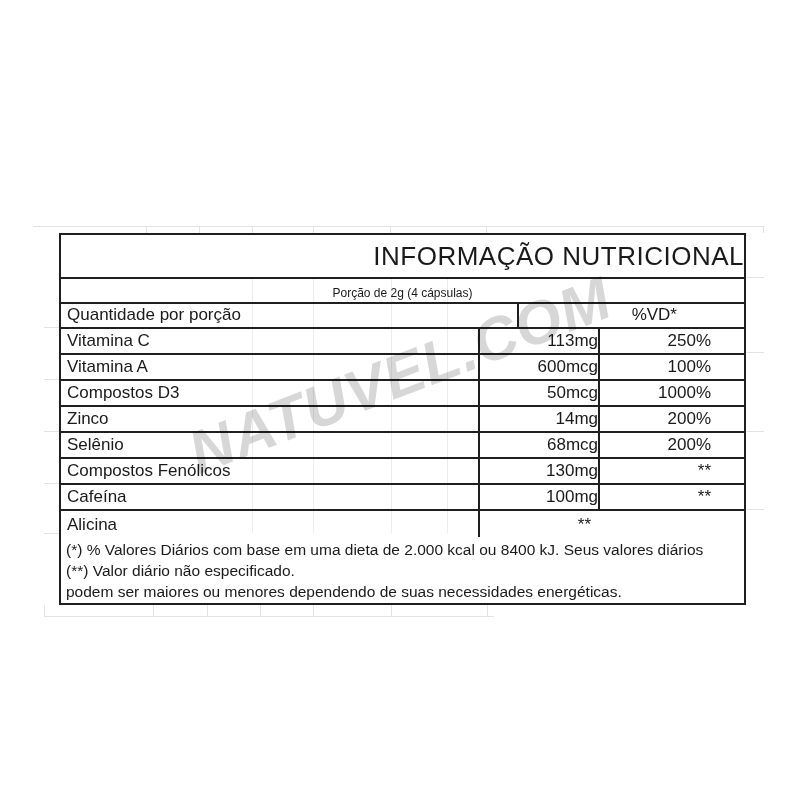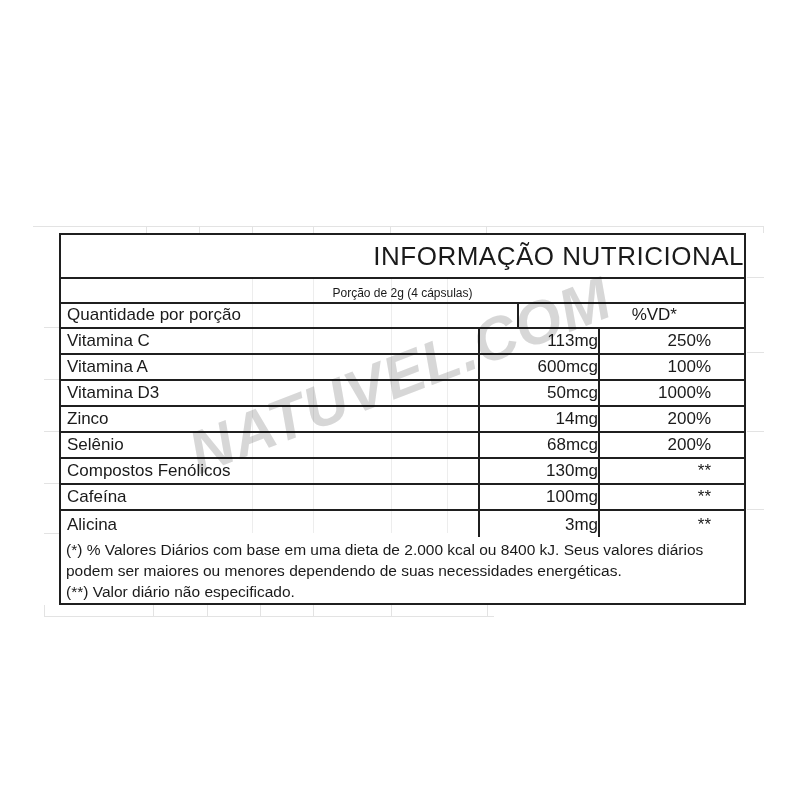--- a/index.html
+++ b/index.html
@@ -149,21 +149,21 @@
     <div class="cell dv">250%</div>
   </div>
 
   <div class="row data-row">
     <div class="cell name">Vitamina A</div>
     <div class="cell amount">600mcg</div>
     <div class="cell dv">100%</div>
   </div>
 
   <div class="row data-row">
-    <div class="cell name">Vitamina D3</div>
+    <div class="cell name">Compostos D3</div>
     <div class="cell amount">50mcg</div>
     <div class="cell dv">1000%</div>
   </div>
 
   <div class="row data-row">
     <div class="cell name">Zinco</div>
     <div class="cell amount">14mg</div>
     <div class="cell dv">200%</div>
   </div>
 
@@ -180,28 +180,27 @@
   </div>
 
   <div class="row data-row">
     <div class="cell name">Cafeína</div>
     <div class="cell amount">100mg</div>
     <div class="cell dv">**</div>
   </div>
 
   <div class="row data-row">
     <div class="cell name">Alicina</div>
-    <div class="cell amount">3mg</div>
     <div class="cell dv">**</div>
   </div>
 </div>
 
     <div class="row footer-row">
       <div class="footnote">(*) % Valores Diários com base em uma dieta de 2.000 kcal ou 8400 kJ. Seus valores diários</div>
+      <div class="footnote">(**) Valor diário não especificado.</div>
       <div class="footnote">podem ser maiores ou menores dependendo de suas necessidades energéticas.</div>
-      <div class="footnote">(**) Valor diário não especificado.</div>
     </div>
 
   </div>
 
   <div class="watermark">NATUVEL.COM</div>
 
 </div>
 
 </body></html>

